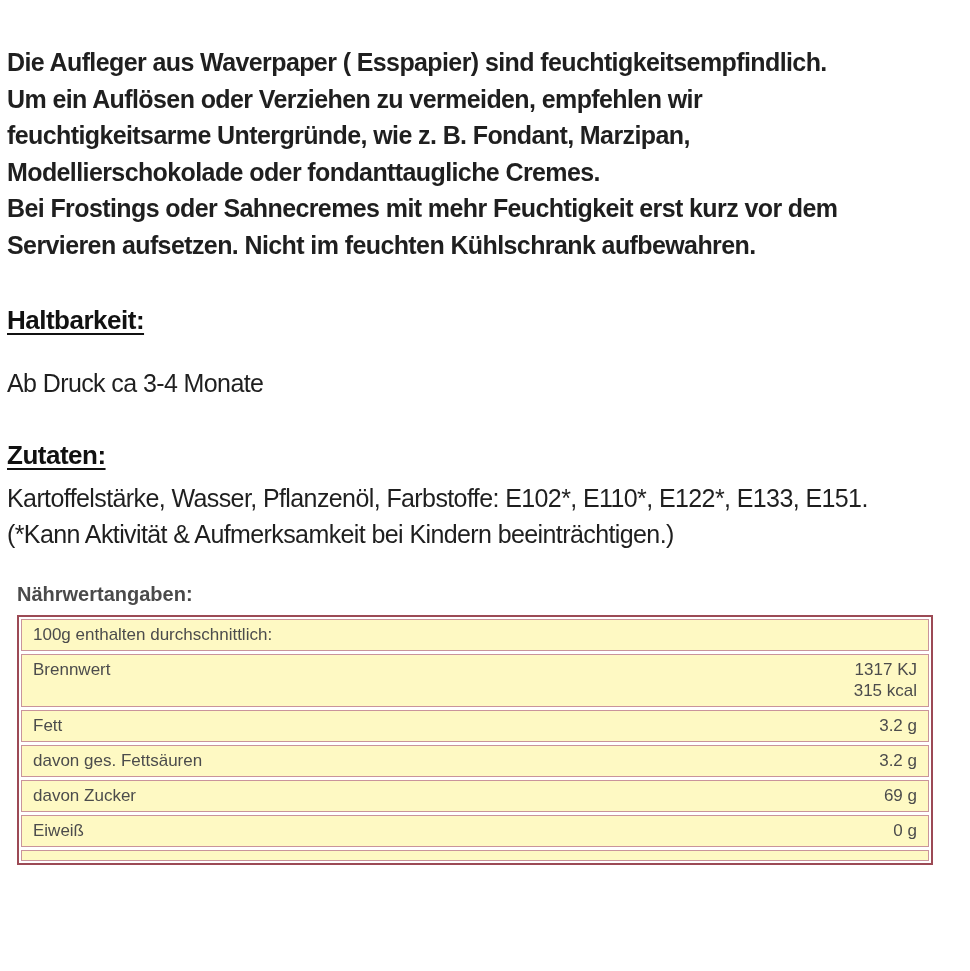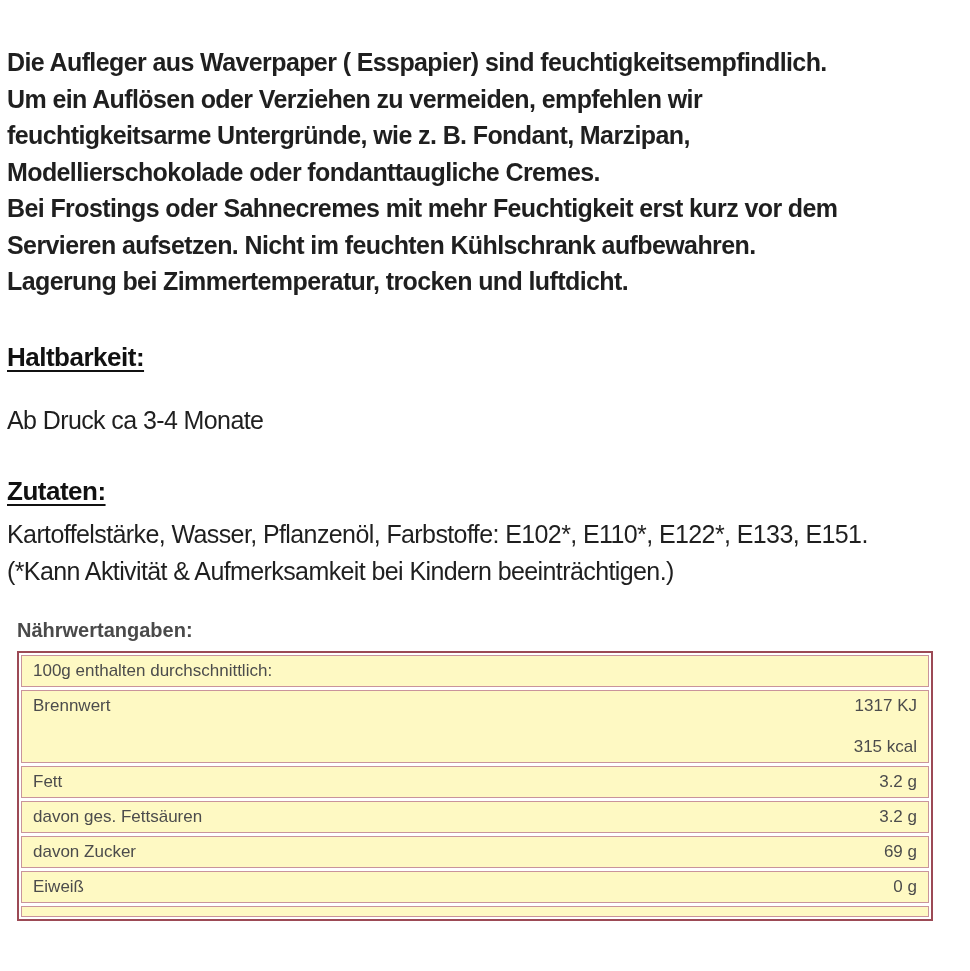--- a/index.html
+++ b/index.html
@@ -71,37 +71,35 @@
     background: #fef9c3;
   }
   .nrow + .nrow { margin-top: 3px; }
   .nrow.indent { padding-left: 11px; }
   .vals {
     display: flex;
     flex-direction: column;
     align-items: flex-end;
     text-align: right;
     white-space: nowrap;
-    gap: 20px;
   }
 </style>
 </head>
 <body>
 
 <div class="page">
 
   <section>
     <div class="para storage-para">
       <div class="line">Die Aufleger aus Waverpaper ( Esspapier) sind feuchtigkeitsempfindlich.</div>
       <div class="line">Um ein Auflösen oder Verziehen zu vermeiden, empfehlen wir</div>
       <div class="line">feuchtigkeitsarme Untergründe, wie z. B. Fondant, Marzipan,</div>
       <div class="line">Modellierschokolade oder fondanttaugliche Cremes.</div>
       <div class="line">Bei Frostings oder Sahnecremes mit mehr Feuchtigkeit erst kurz vor dem</div>
       <div class="line">Servieren aufsetzen. Nicht im feuchten Kühlschrank aufbewahren.</div>
-      <div class="line">Lagerung bei Zimmertemperatur, trocken und luftdicht.</div>
     </div>
   </section>
 
   <section>
     <h2 class="u shelf-heading">Haltbarkeit:</h2>
     <div class="para shelf-text">Ab Druck ca 3-4 Monate</div>
   </section>
 
   <section>
     <h2 class="u ingredients-heading">Zutaten:</h2>

